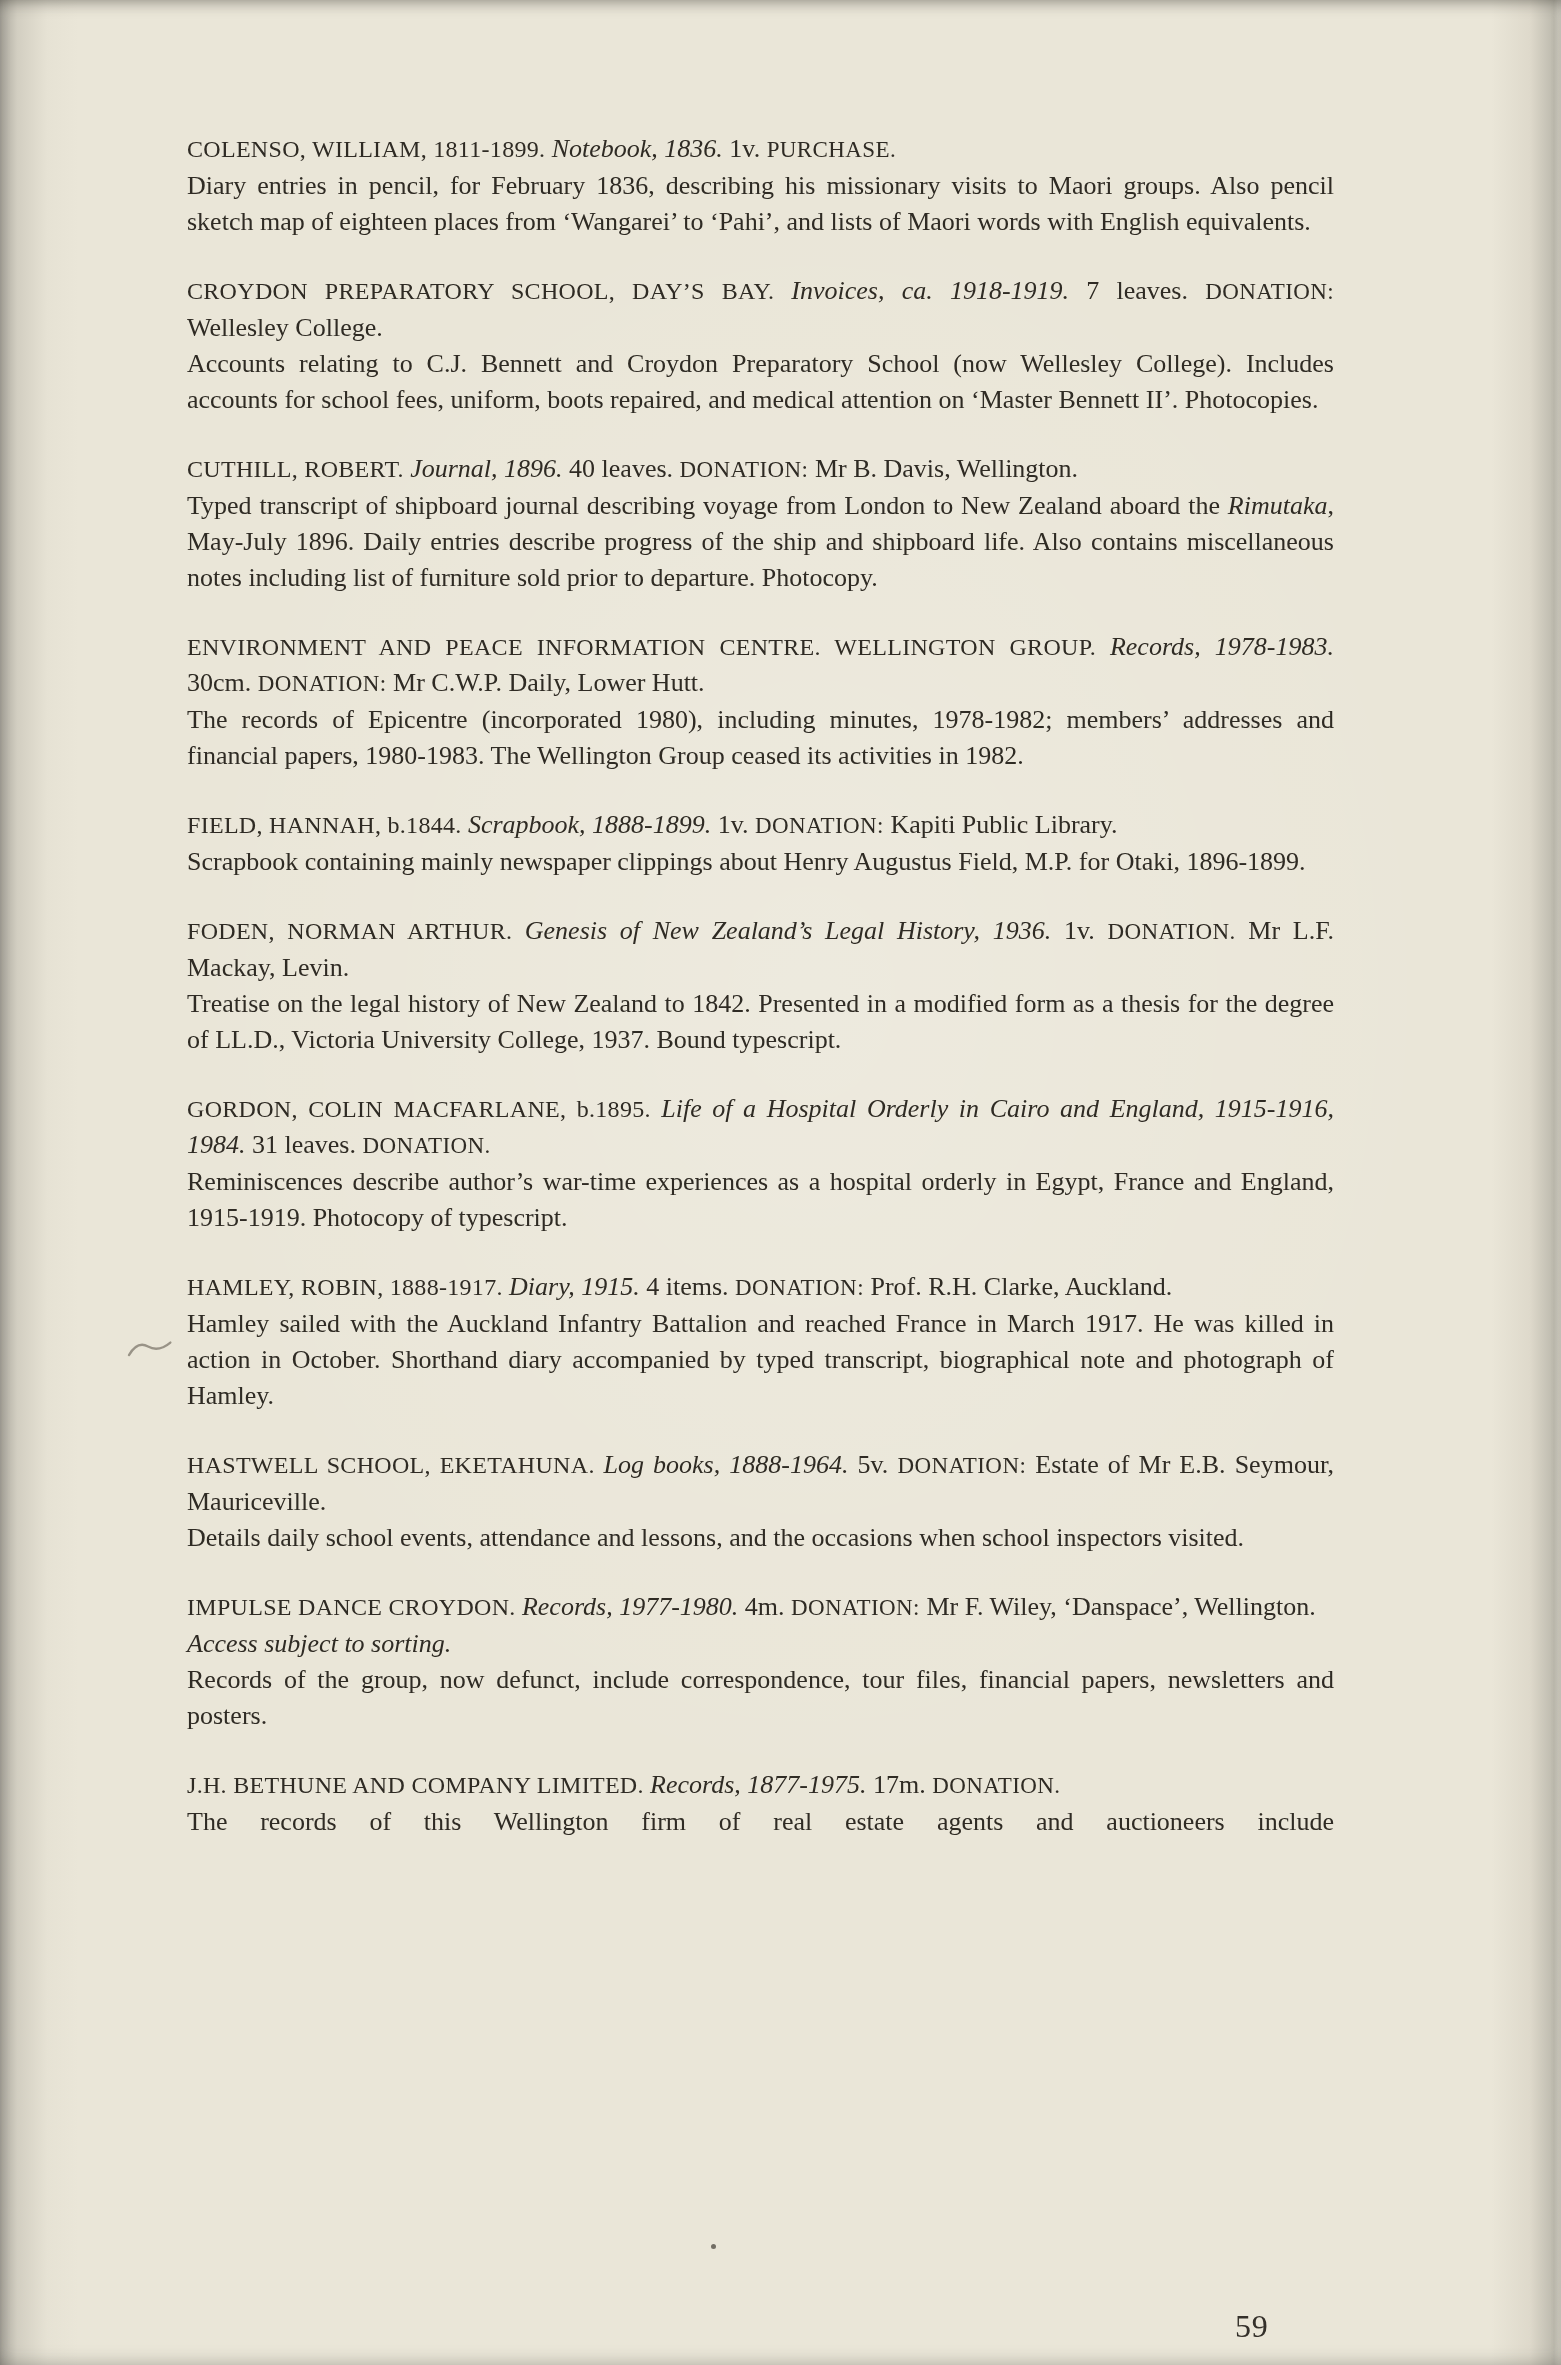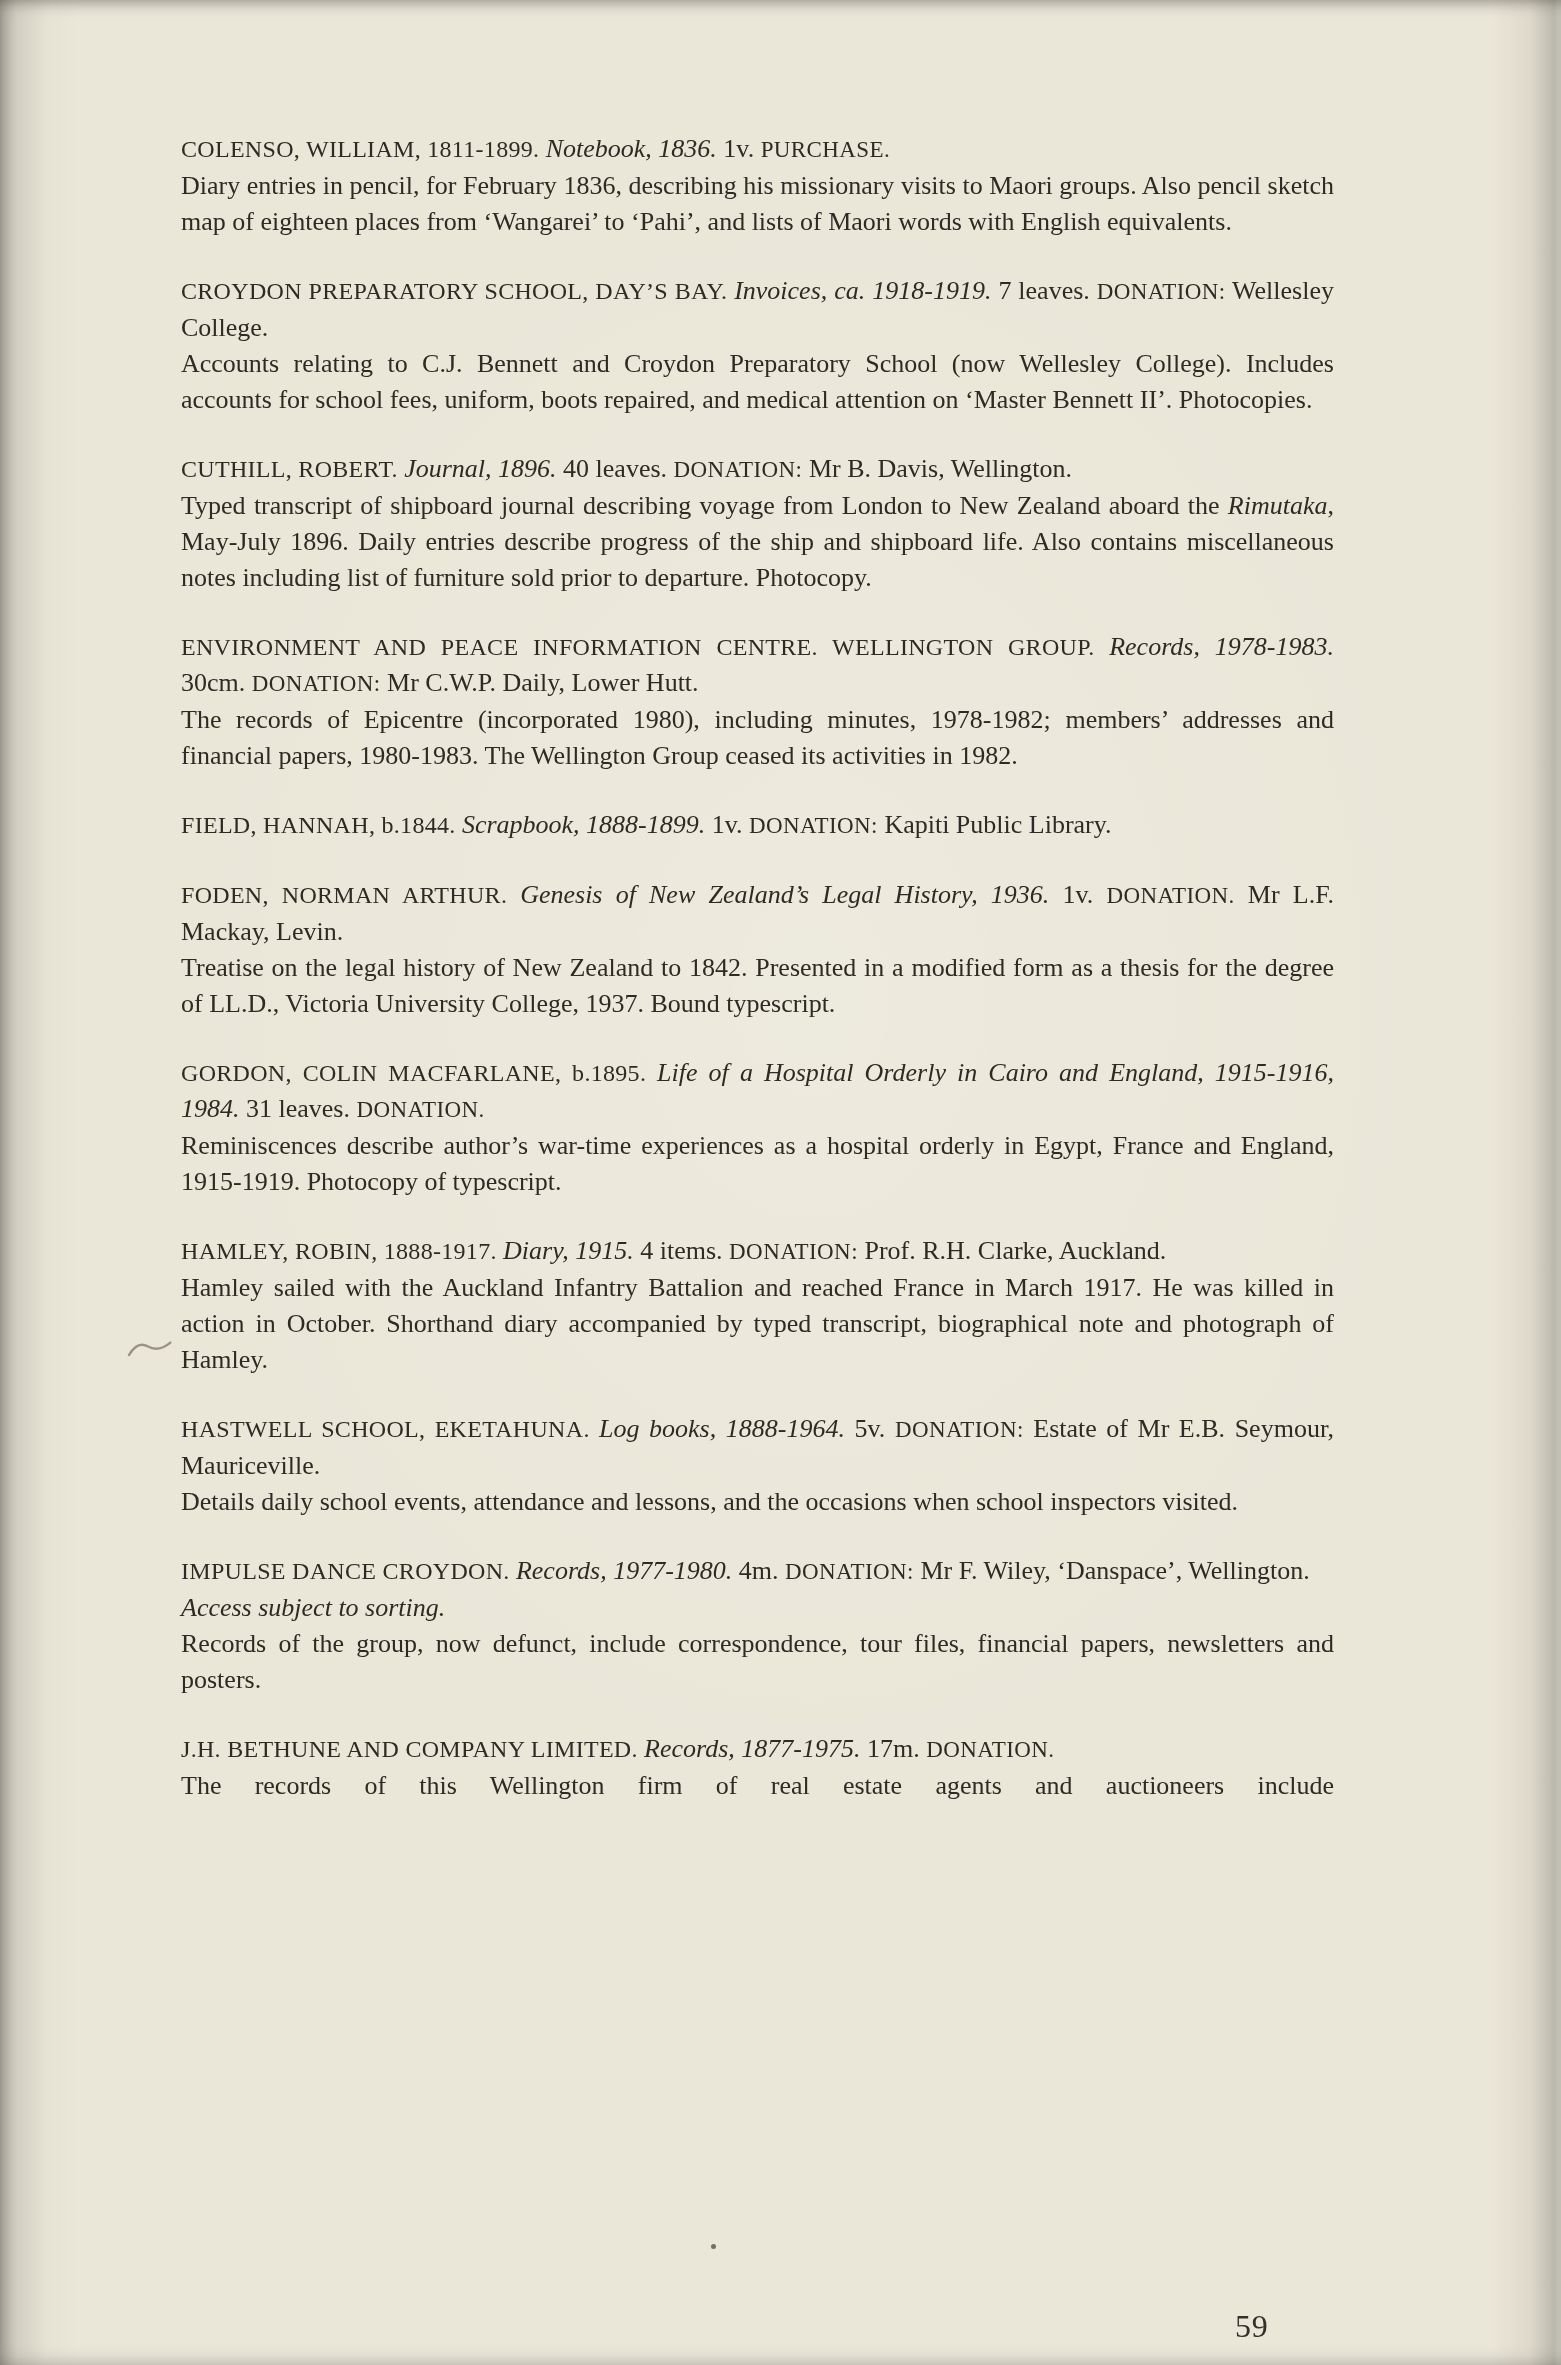--- a/index.html
+++ b/index.html
@@ -21,21 +21,21 @@
   .edge { position: absolute; top: 0; bottom: 0; pointer-events: none; }
   .edge.left  { left: 0;  width: 47px; }
   .edge.right { right: 0; width: 40px; }
 
   .content {
     position: absolute;
     left: 169px;
     top: 131px;
     width: 1165px;
   }
-  .entry { margin: 0 0 33px 12px; }
+  .entry { margin: 0 0 33px 18px; }
   .entry p {
     margin: 0;
     font-size: 26px;
     line-height: 36px;
     text-align: justify;
     text-justify: inter-word;
   }
   .seg-caps { font-size: 24px; letter-spacing: 0.3px; }
   .seg-sc   { font-size: 23px;  letter-spacing: 0.4px; }
   .seg-i    { font-style: italic; }
@@ -91,20 +91,21 @@
       <article class="entry">
     <p class="heading"><span class="seg-caps">CUTHILL, ROBERT. </span><span class="seg-i">Journal, 1896.</span><span class="seg-r"> 40 leaves. </span><span class="seg-sc">DONATION:</span><span class="seg-r"> Mr B. Davis, Wellington.</span></p>
   <p class="body-p"><span class="seg-r">Typed transcript of shipboard journal describing voyage from London to New Zealand aboard the </span><span class="seg-i">Rimutaka</span><span class="seg-r">, May-July 1896. Daily entries describe progress of the ship and shipboard life. Also contains miscellaneous notes including list of furniture sold prior to departure. Photocopy.</span></p>
       </article>
       <article class="entry">
     <p class="heading"><span class="seg-caps">ENVIRONMENT AND PEACE INFORMATION CENTRE. WELLINGTON GROUP. </span><span class="seg-i">Records, 1978-1983.</span><span class="seg-r"> 30cm. </span><span class="seg-sc">DONATION:</span><span class="seg-r"> Mr C.W.P. Daily, Lower Hutt.</span></p>
   <p class="body-p"><span class="seg-r">The records of Epicentre (incorporated 1980), including minutes, 1978-1982; members’ addresses and financial papers, 1980-1983. The Wellington Group ceased its activities in 1982.</span></p>
       </article>
       <article class="entry">
     <p class="heading"><span class="seg-caps">FIELD, HANNAH, b.1844. </span><span class="seg-i">Scrapbook, 1888-1899.</span><span class="seg-r"> 1v. </span><span class="seg-sc">DONATION:</span><span class="seg-r"> Kapiti Public Library.</span></p>
+  <p class="body-p"><span class="seg-r">Scrapbook containing mainly newspaper clippings about Henry Augustus Field, M.P. for Otaki, 1896-1899.</span></p>
       </article>
       <article class="entry">
     <p class="heading"><span class="seg-caps">FODEN, NORMAN ARTHUR. </span><span class="seg-i">Genesis of New Zealand’s Legal History, 1936.</span><span class="seg-r"> 1v. </span><span class="seg-sc">DONATION.</span><span class="seg-r"> Mr L.F. Mackay, Levin.</span></p>
   <p class="body-p"><span class="seg-r">Treatise on the legal history of New Zealand to 1842. Presented in a modified form as a thesis for the degree of LL.D., Victoria University College, 1937. Bound typescript.</span></p>
       </article>
       <article class="entry">
     <p class="heading"><span class="seg-caps">GORDON, COLIN MACFARLANE, b.1895. </span><span class="seg-i">Life of a Hospital Orderly in Cairo and England, 1915-1916, 1984.</span><span class="seg-r"> 31 leaves. </span><span class="seg-sc">DONATION.</span></p>
   <p class="body-p"><span class="seg-r">Reminiscences describe author’s war-time experiences as a hospital orderly in Egypt, France and England, 1915-1919. Photocopy of typescript.</span></p>
       </article>
       <article class="entry">

